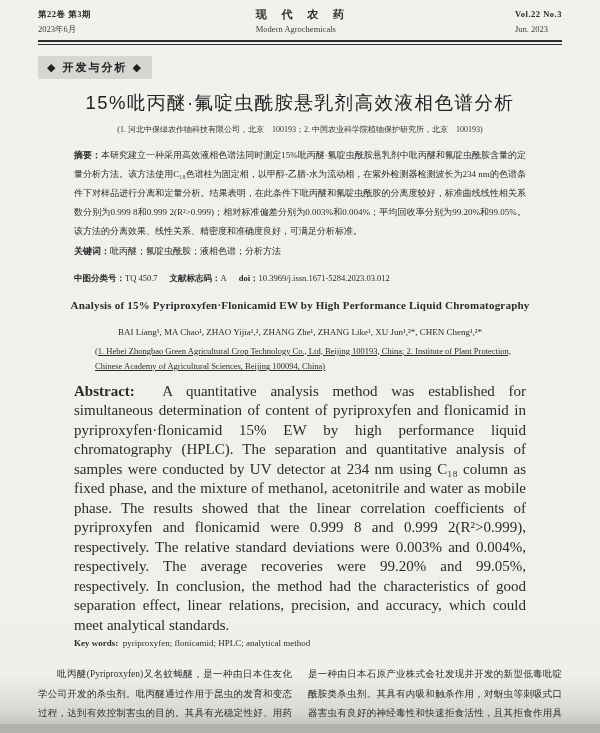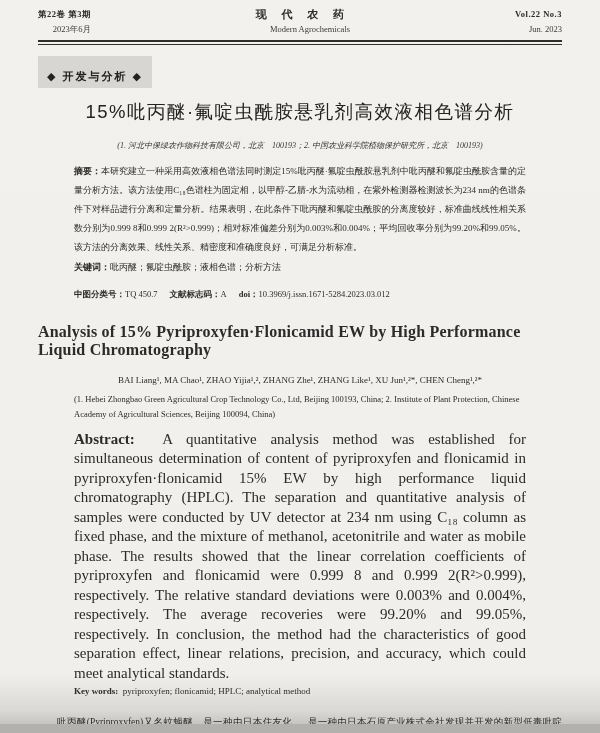--- a/index.html
+++ b/index.html
@@ -11,53 +11,53 @@
     position:relative;
     overflow:hidden;
   }
   .page {
     position:absolute; inset:0;
     background:linear-gradient(180deg,#f2f1ee 0%,#f0efec 92%,#d9d8d5 97%,#b9b8b5 100%);
     padding:7px 38px 0 38px;
   }
   
   .jheader { display:flex; justify-content:space-between; align-items:flex-start; font-size:8.5px; line-height:15px; }
-  .jh-col { text-align:right; }
+  .jh-col { text-align:left; }
   .jh-bold { font-weight:bold; letter-spacing:.5px; }
   .jh-center .jh-bold { font-size:11px; letter-spacing:6px; }
   .jh-sub { color:#3a3a3a; }
   .rule-wrap { margin-top:3px; }
   .rule-thick { border-top:2.5px solid #2e2e2e; }
   .rule-thin  { border-top:1px solid #2e2e2e; margin-top:1.5px; }
   
   .badge {
     display:inline-block; margin-top:11px;
     background:#d7d6d3; color:#222;
     font-family:"Liberation Sans","DejaVu Sans",sans-serif;
     font-size:11px; font-weight:bold; letter-spacing:2px;
-    padding:13px 9px 4px 9px;
+    padding:4px 9px 4px 9px;
     text-align:right;
   }
   
   .title-cn {
     margin-top:11px; text-align:center;
     font-family:"Liberation Sans","DejaVu Sans",sans-serif;
     font-size:18.5px; font-weight:normal; letter-spacing:1.5px; color:#232323;
   }
   .authors-cn { margin-top:13px; text-align:center; font-size:10.5px; letter-spacing:1px; }
-  .affil-cn   { margin-top:16px; text-align:center; font-size:8px; color:#333;font-style:italic; }
+  .affil-cn   { margin-top:9px; text-align:center; font-size:8px; color:#333; }
   
   .abs-block { margin:11px 36px 0 36px; font-size:9px; line-height:19px; text-align:justify; }
   .lbl { font-weight:bold; }
   .kw-cn { margin:1px 36px 12px 36px; font-size:9px; line-height:19px; }
   .clc-line { margin:5px 36px 0 36px; font-size:8.5px; display:flex; gap:12px; }
   
-  .title-en { margin-top:22px; text-align:left; font-weight:bold; font-size:16px; letter-spacing:.2px; }
+  .title-en { margin-top:14px; text-align:center; font-weight:bold; font-size:11px; letter-spacing:.2px; }
   .authors-en { margin-top:16px; text-align:center; font-size:9px; }
-  .affil-en { margin:7px 36px 0 36px; font-size:8.5px; line-height:15.5px; }
+  .affil-en { margin:7px 36px 0 57px; font-size:8.5px; line-height:15.5px;text-decoration:underline; }
   .abs-en { margin:7px 36px 0 36px; font-size:15px; line-height:19.5px; text-align:justify; }
   .kw-en { margin:3px 36px 0 36px; font-size:9px; }
   
   .cols { display:flex; gap:16px; margin-top:17px; }
   .col { width:254px; font-size:9.5px; line-height:19.5px; text-align:justify; }
   .indent { text-indent:2em; }
   .scan-edge { position:absolute; left:0; right:0; bottom:0; height:9px; background:#b2b1ae; }
 </style>
 </head>
 <body>

